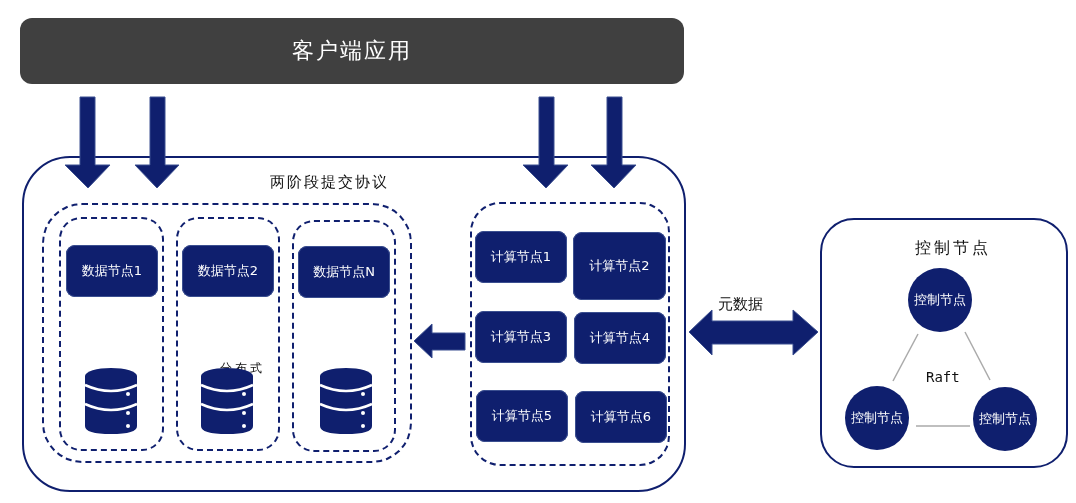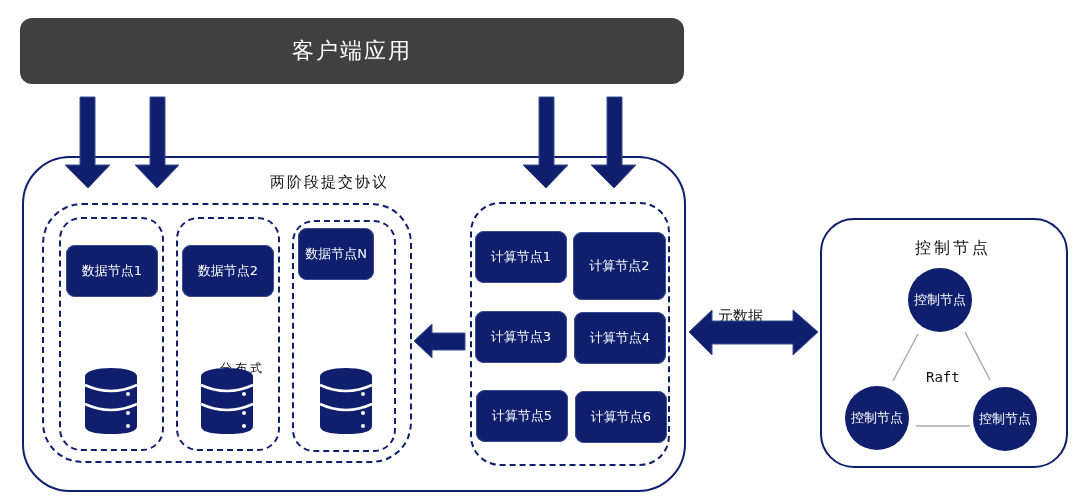--- a/index.html
+++ b/index.html
@@ -29,21 +29,21 @@
 <div class="abs dash" style="left:59px;top:217px;width:105px;height:234px;"></div>
 <div class="abs dash" style="left:176px;top:217px;width:104px;height:234px;"></div>
 <div class="abs dash" style="left:292px;top:220px;width:104px;height:232px;"></div>
 
 <div class="abs nodebox" style="left:66px;top:245px;width:92px;height:52px;">
   <span>数据节点1</span>
 </div>
 <div class="abs nodebox" style="left:182px;top:245px;width:92px;height:52px;">
   <span>数据节点2</span>
 </div>
-<div class="abs nodebox" style="left:298px;top:228px;width:76px;height:52px;align-items:center;">
+<div class="abs nodebox" style="left:298px;top:246px;width:92px;height:52px;align-items:center;">
   <span>数据节点N</span>
 </div>
 
 <div class="abs label" style="left:200px;top:360px;font-size:12px;letter-spacing:3px;margin-left:20px;">分布式</div>
 
 <div class="abs dash" style="left:470px;top:202px;width:200px;height:264px;border-radius:30px;"></div>
 <div class="abs nodebox" style="left:475px;top:231px;width:92px;height:52px;">
     <span>计算节点1</span>
   </div>
 <div class="abs nodebox" style="left:573px;top:232px;width:93px;height:68px;">
@@ -55,21 +55,21 @@
 <div class="abs nodebox" style="left:574px;top:312px;width:92px;height:52px;">
     <span>计算节点4</span>
   </div>
 <div class="abs nodebox" style="left:476px;top:390px;width:92px;height:52px;text-align:center;">
     <span>计算节点5</span>
   </div>
 <div class="abs nodebox" style="left:575px;top:391px;width:92px;height:52px;">
     <span>计算节点6</span>
   </div>
 
-<div class="abs" style="left:718px;top:295px;font-size:15px;color:#111;margin-top:12px;">元数据</div>
+<div class="abs" style="left:718px;top:295px;font-size:15px;color:#111;">元数据</div>
 
 <div class="abs ctrl-outer"></div>
 <div class="abs label" style="left:915px;top:238px;font-size:16px;letter-spacing:3px;">控制节点</div>
 <div class="abs circle" style="left:908px;top:268px;">
     <span>控制节点</span>
   </div>
 <div class="abs circle" style="left:845px;top:386px;">
     <span>控制节点</span>
   </div>
 <div class="abs circle" style="left:973px;top:387px;">

